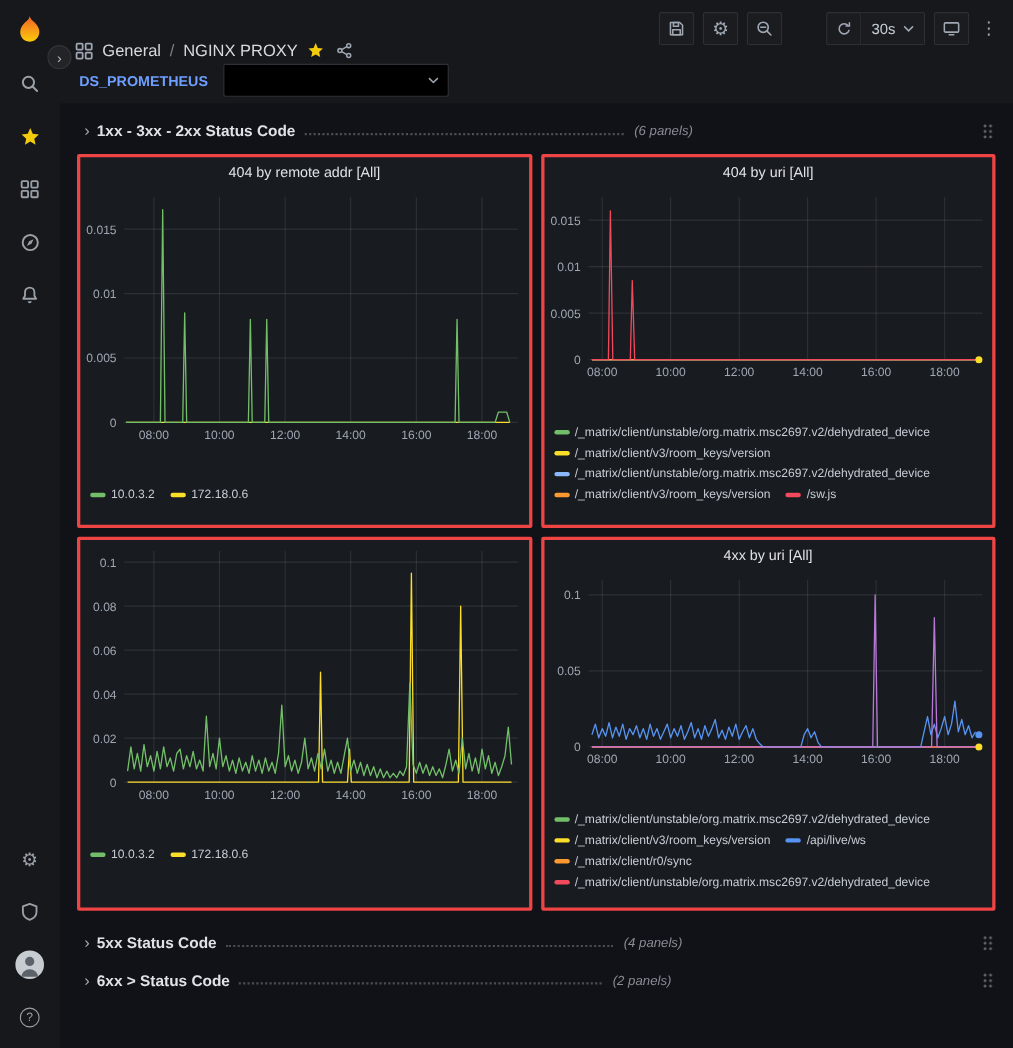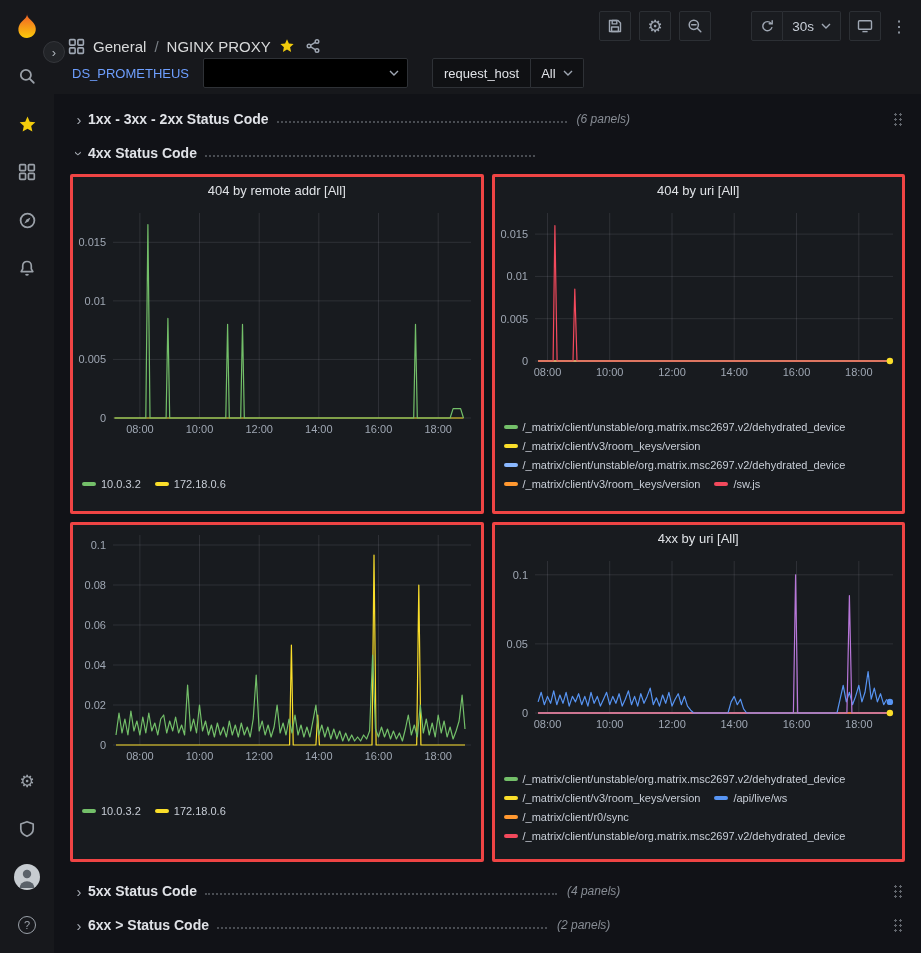--- a/index.html
+++ b/index.html
@@ -30,21 +30,21 @@
   .icon-btn.text-btn { padding:0 9px; gap:7px; color:#c7cdd6; font-size:13.5px; }
   .tz { color:#98a0a8; font-size:12.5px; }
   .segment { display:flex;padding-left:32px; }
   .segment .icon-btn:first-child { border-radius:2px 0 0 2px; }
   .segment .icon-btn:last-child { border-left:none; border-radius:0 2px 2px 0; }
   .kebab { background:none; border:none; color:#9fa7b3; font-size:16px; width:20px; height:30px; cursor:pointer; }
   .glyph { font-size:17px; line-height:1; }
 
   
   .submenu { height:42px; background:#17181c; display:flex; align-items:center; padding:0 14px; gap:10px; }
-  .ds-label { color:#6e9fff; font-size:13px; font-weight:400; cursor:pointer; padding:0 4px; }
+  .ds-label { color:#6e9fff; font-size:13px; font-weight:700; cursor:pointer; padding:0 4px; }
   .ds-value { width:205px; height:30px; background:#000; border:1px solid #2e3136; border-radius:2px; display:flex; align-items:center; justify-content:flex-end; padding:0 8px; cursor:pointer; margin-right:14px; }
   .var-group { display:flex; }
   .var-label { height:30px; display:flex; align-items:center; padding:0 11px; background:#101114; border:1px solid #2e3136; border-radius:2px 0 0 2px; font-size:13px; color:#e0e2e7; }
   .var-value { height:30px; display:flex; align-items:center; gap:7px; padding:0 10px; background:#101114; border:1px solid #2e3136; border-left:none; border-radius:0 2px 2px 0; font-size:13px; color:#e0e2e7; cursor:pointer; }
 
   
   .dashboard { padding:8px 16px 0; }
   .dash-row { display:flex; align-items:center; height:34px; cursor:pointer; color:#e0e2e7; }
   .chev { width:18px; display:flex; justify-content:center; color:#a8adb5; font-size:15px; line-height:1; }
   .chev.open { transform:rotate(90deg); }
@@ -214,46 +214,32 @@
       </div>
     </header>
 
     <div class="submenu">
       <span class="ds-label">DS_PROMETHEUS</span>
       <div class="ds-value">
         <svg class="icon-svg" width="10" height="6" viewBox="0 0 10 6" stroke="#9fa7b3" fill="none" stroke-width="1.4">
             <polyline points="1,1 5,5 9,1"></polyline>
           </svg>
       </div>
-      <div class="var-group">
-        <span class="var-label">request_host</span>
-        <div class="var-value">
-          <span>All</span>
-          <svg class="icon-svg" width="10" height="6" viewBox="0 0 10 6" stroke="#9fa7b3" fill="none" stroke-width="1.4">
-              <polyline points="1,1 5,5 9,1"></polyline>
-            </svg>
-        </div>
-      </div>
     </div>
 
     <div class="dashboard">
 
       <div class="dash-row">
         <span class="chev">›</span>
         <span class="row-title">1xx - 3xx - 2xx Status Code</span>
         <span class="dots" style="width:290px"></span>
         <span class="count">(6 panels)</span>
         <span class="handle"></span>
       </div>
 
-      <div class="dash-row">
-        <span class="chev open">›</span>
-        <span class="row-title">4xx Status Code</span>
-        <span class="dots" style="width:330px"></span>
-      </div>
 
       <div class="panel-grid">
         <section class="panel">
           <header class="panel-title">404 by remote addr [All]</header>
           <div class="chart" style="height: 235px;">
               <svg width="412" height="235">
                 <line class="grid" x1="66.9" y1="10" x2="66.9" y2="215"></line>
                 <text x="66.9" y="230" text-anchor="middle">08:00</text>
                 <line class="grid" x1="126.5" y1="10" x2="126.5" y2="215"></line>
                 <text x="126.5" y="230" text-anchor="middle">10:00</text>

